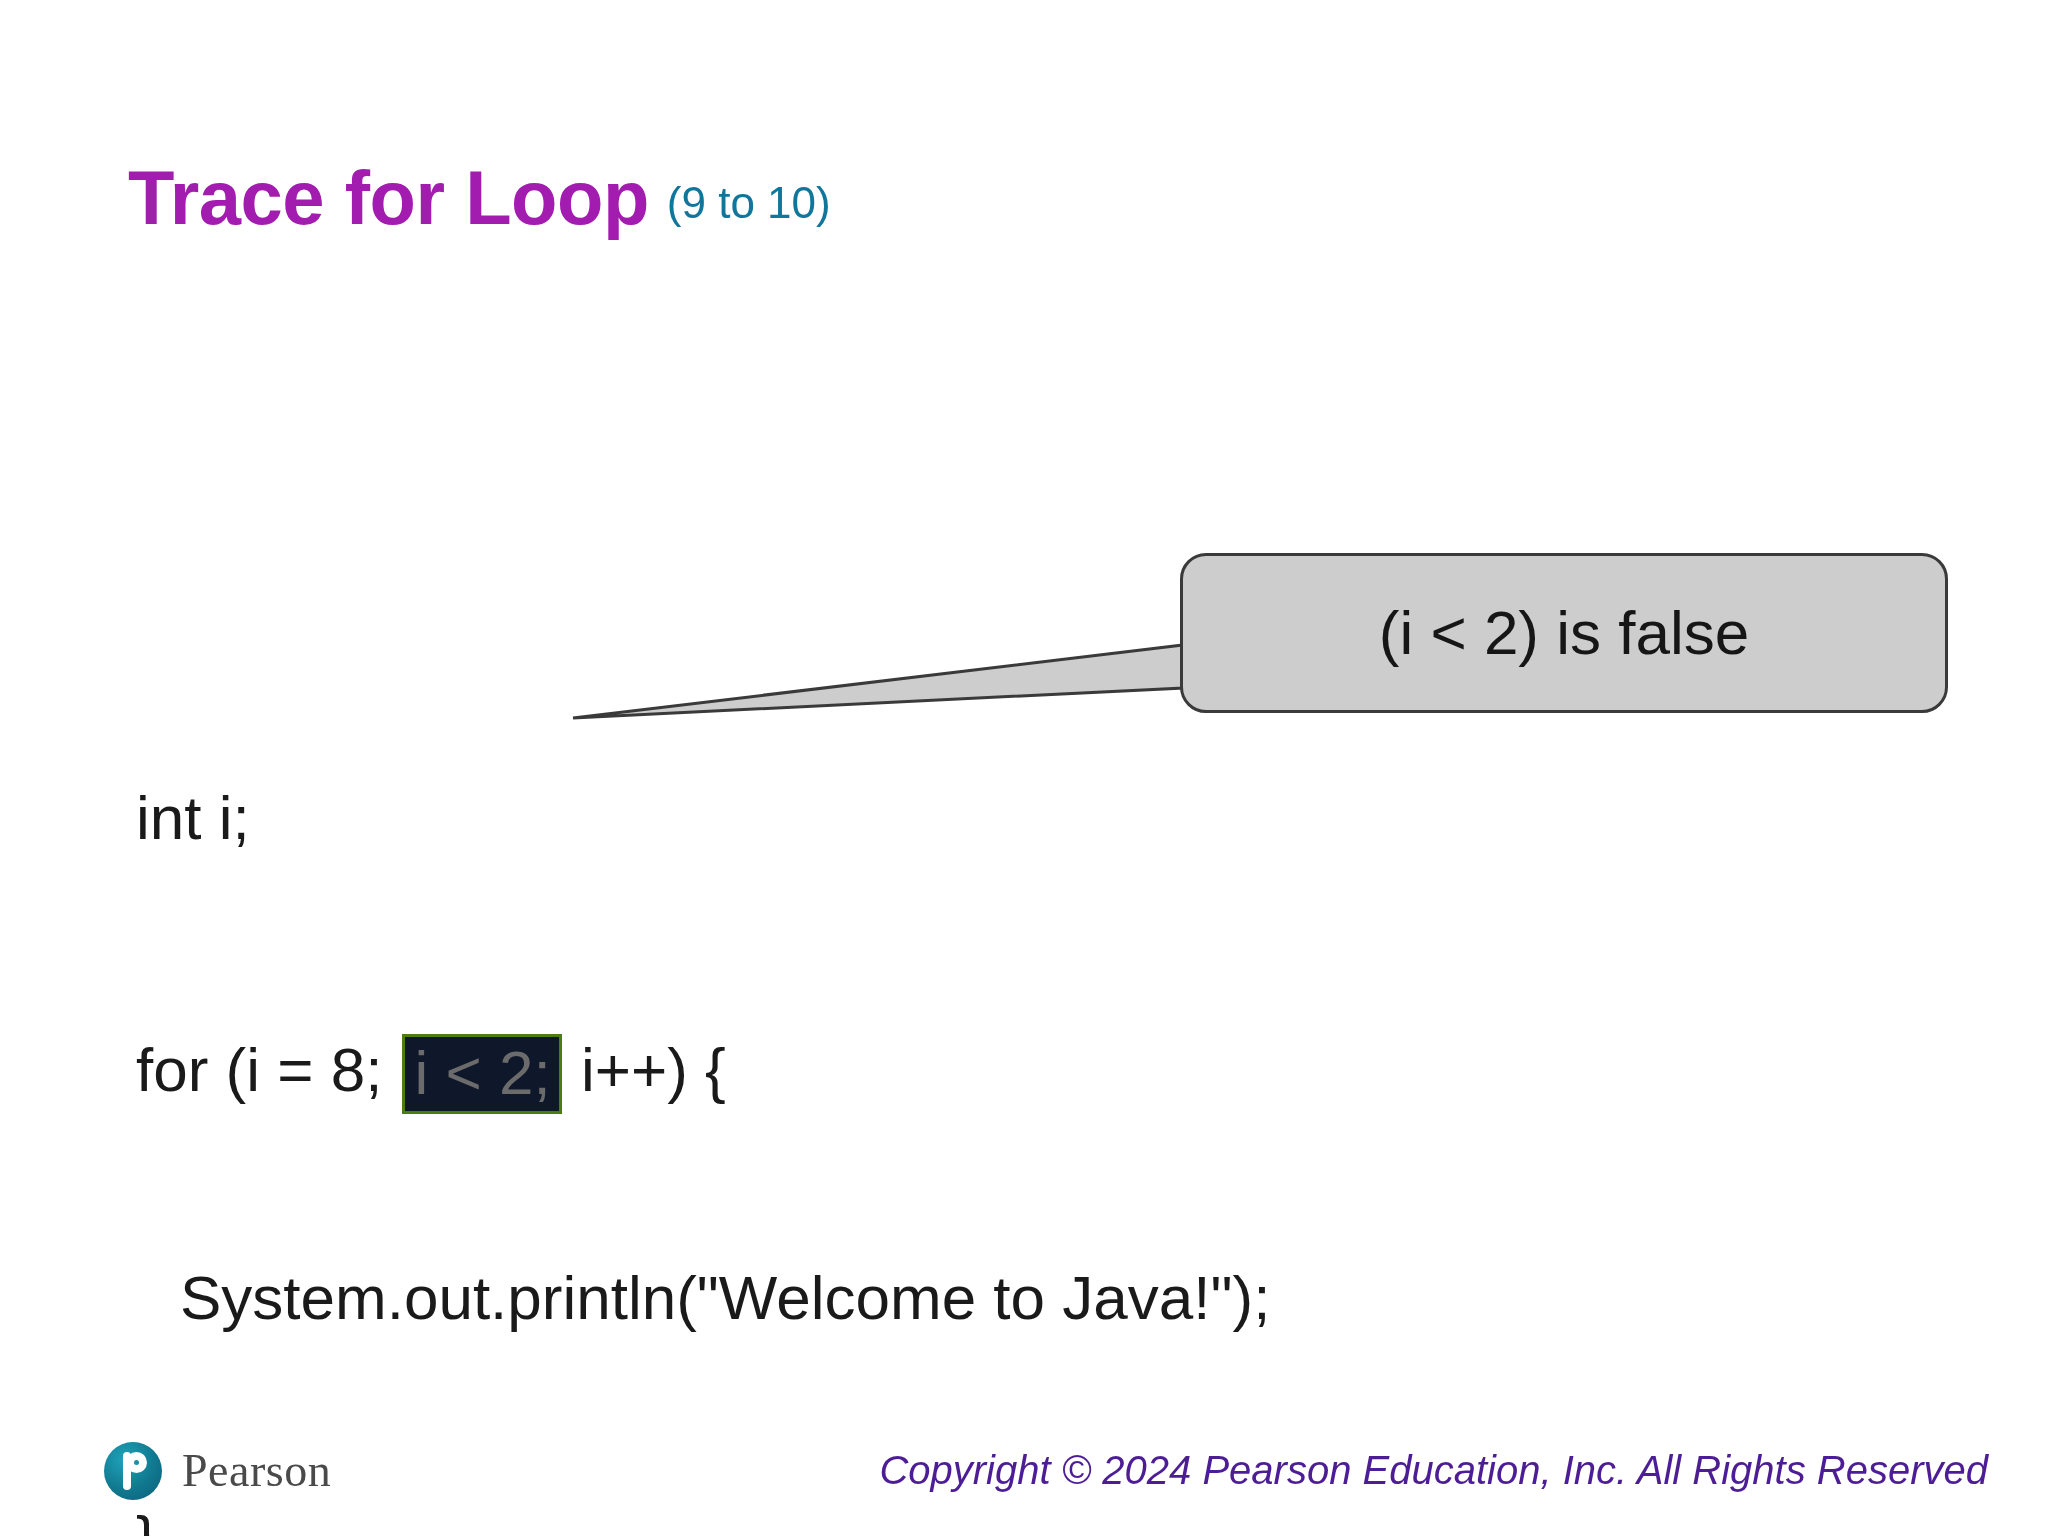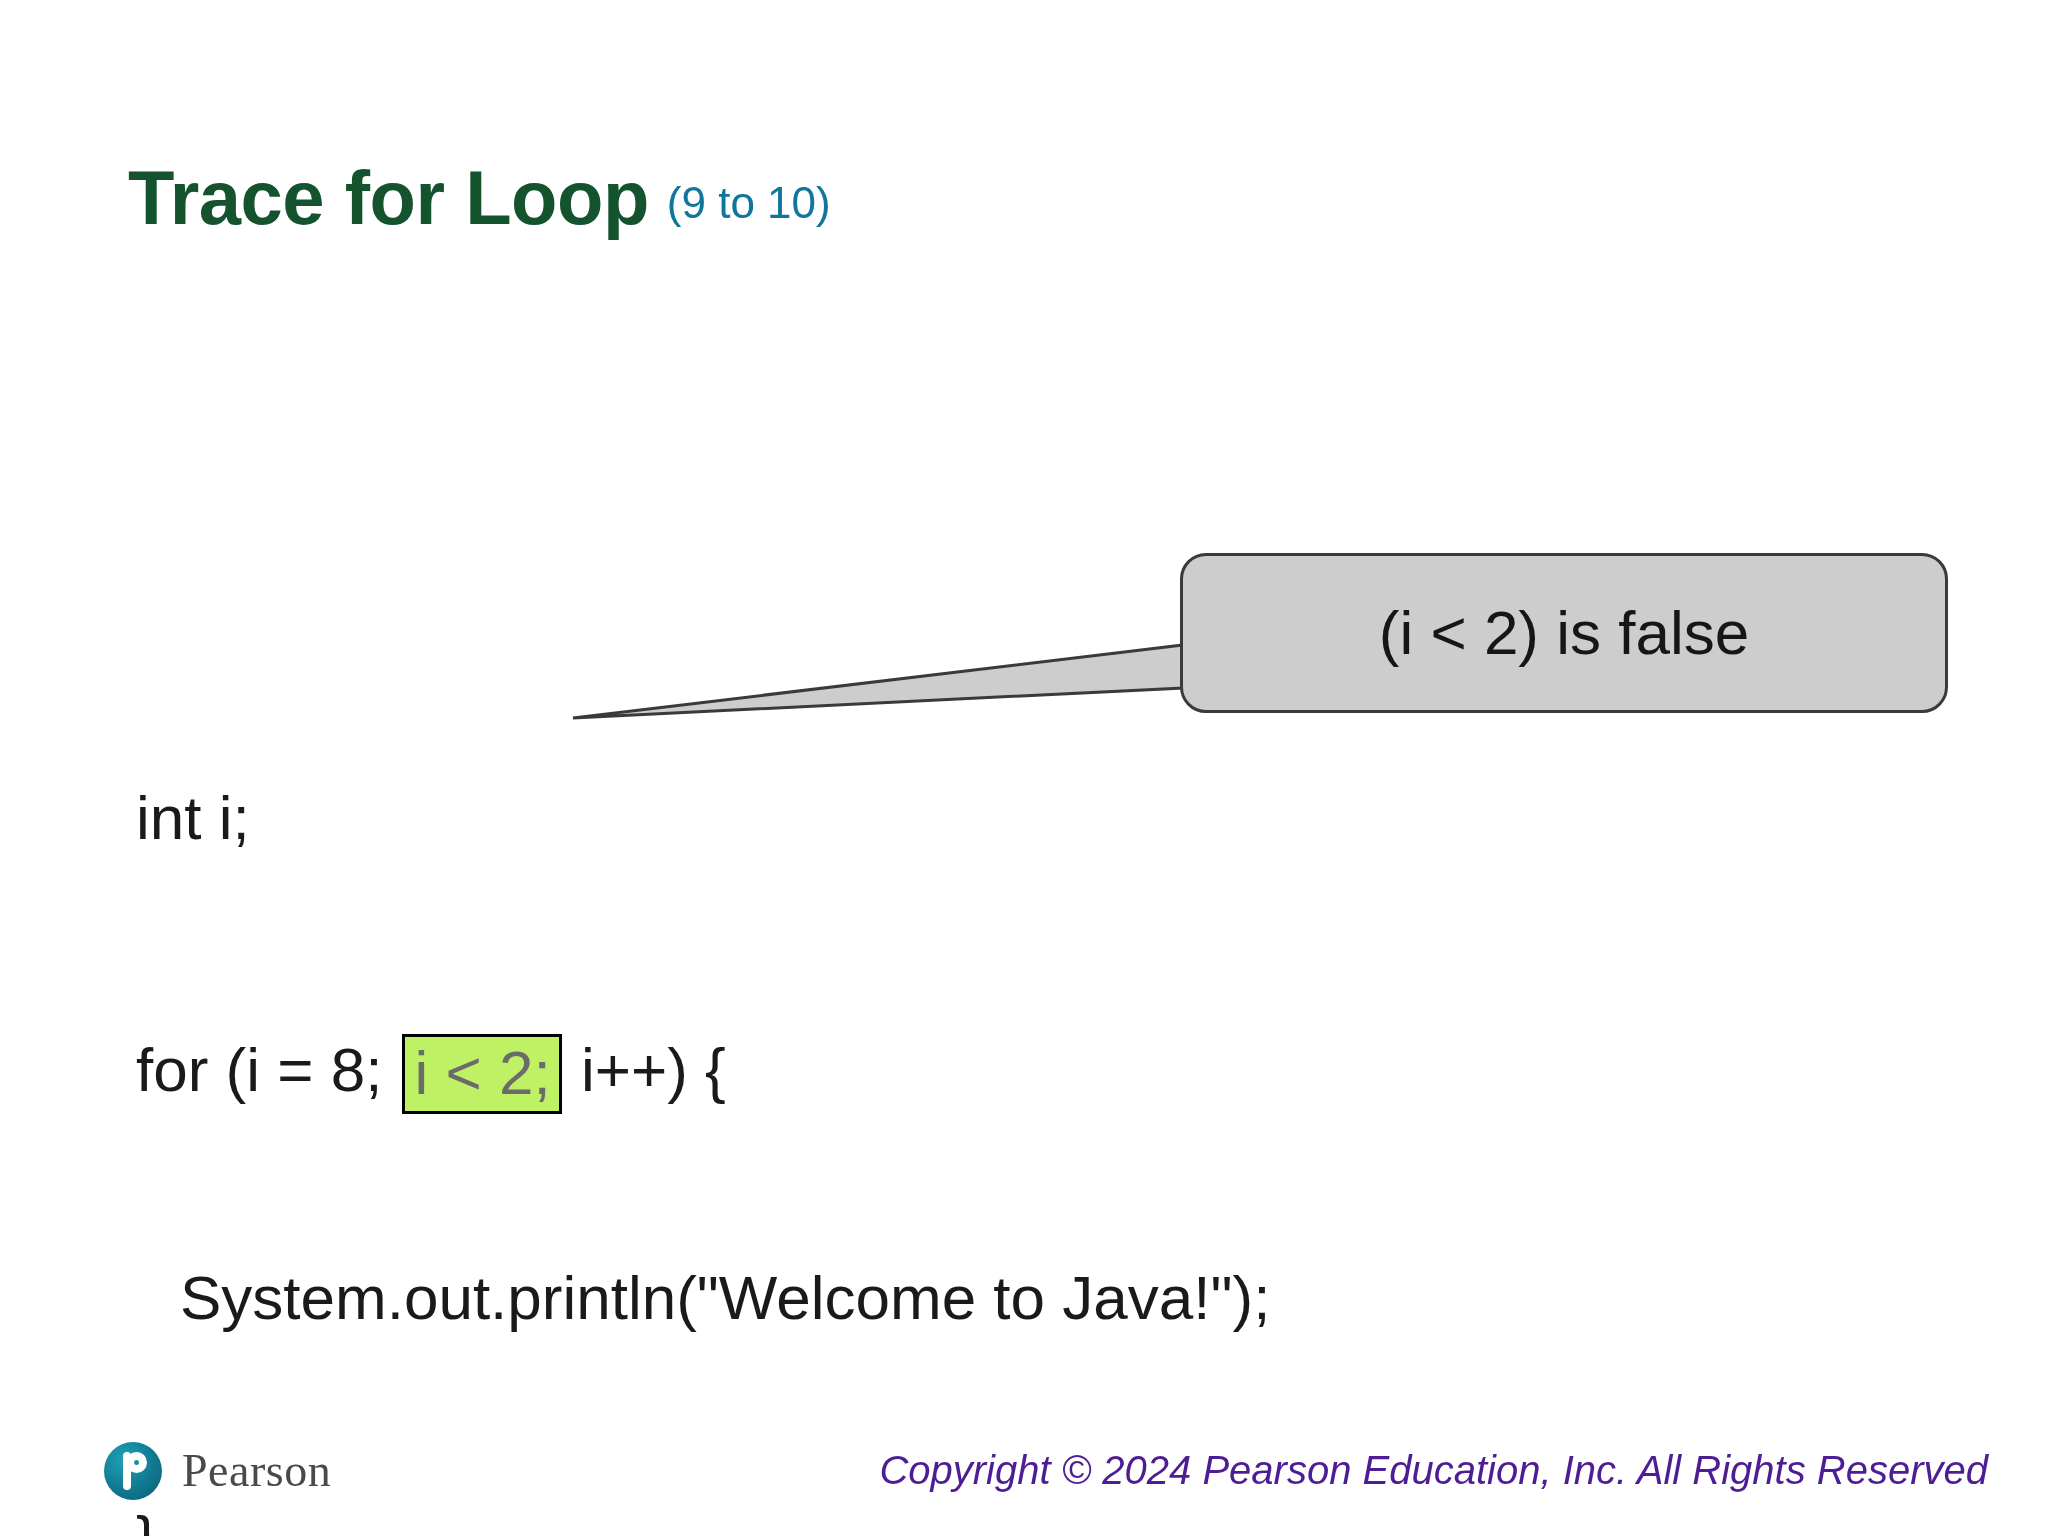--- a/index.html
+++ b/index.html
@@ -27,21 +27,21 @@
   .title-block {
     position: absolute;
     left: 128px;
     top: 160px;
     width: 1700px;
     white-space: nowrap;
   }
   .title-main {
     font-size: 76px;
     font-weight: bold;
-    color: #14532d;
+    color: #a21caf;
     letter-spacing: -0.5px;
     line-height: 1;
   }
   .title-sub {
     font-size: 44px;
     font-weight: normal;
     color: #10769B;
     margin-left: 18px;
     line-height: 1;
     position: relative;
@@ -71,22 +71,22 @@
   }
   .code-line {
     height: 80px;
     display: block;
     white-space: pre;
   }
   .code-line.indent { padding-left: 44px; }
 
   .hl-box {
     display: inline-block;
-    background: #bef264;
-    border: 3px solid #000000;
+    background: #0f172a;
+    border: 3px solid #4d7c0f;
     color: #6b6b6b;
     padding: 0px 8px 2px 10px;
     margin: 13px 2px;
     line-height: 72px;
     position: relative;
     top: 3px;
     box-sizing: border-box;
   }
 
   

